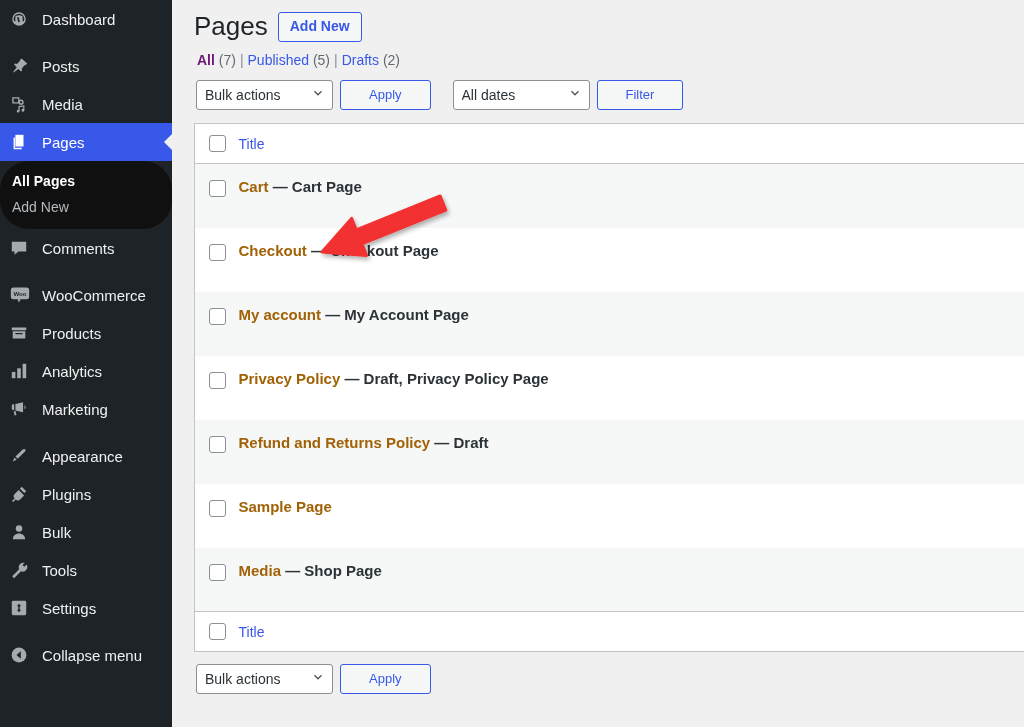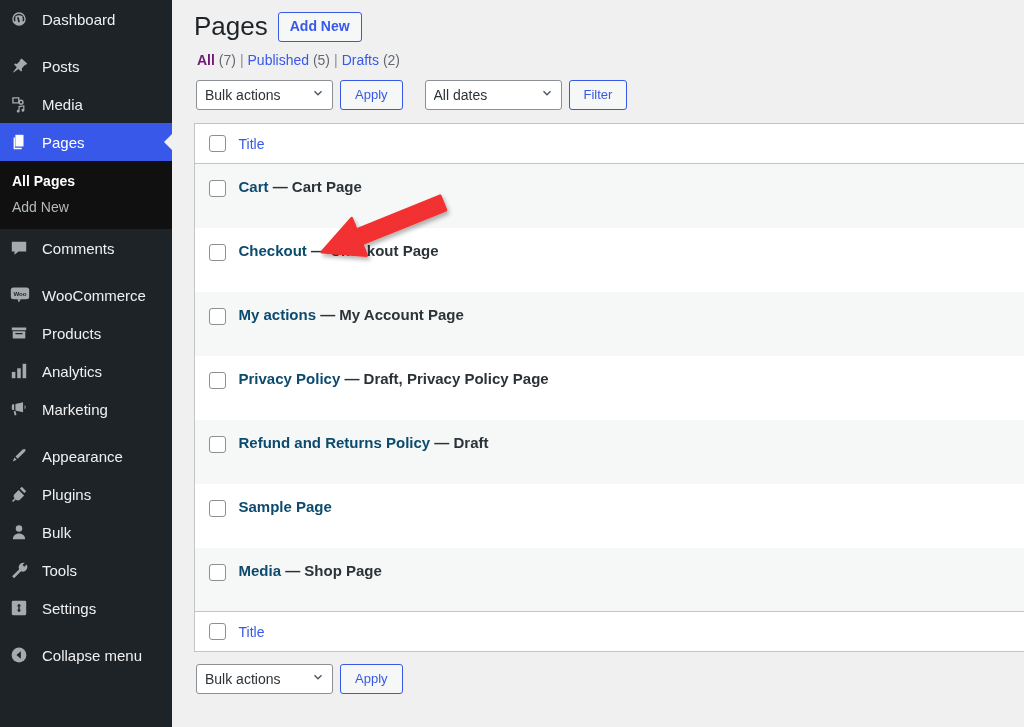--- a/index.html
+++ b/index.html
@@ -56,20 +56,21 @@
     border-top: 9px solid transparent;
     border-bottom: 9px solid transparent;
     border-right: 9px solid #f0f0f1;
   }
 
   .menu-gap { height: 9px; }
 
   .submenu {
     background: #101010;
     padding: 7px 0 9px 0;
+    border-radius: 29px;
   }
   .submenu-item {
     padding: 5px 0 5px 12px;
     font-size: 14px;
     color: #b4b9be;
     cursor: pointer;
     white-space: nowrap;
   }
   .submenu-item.current { color: #fff; font-weight: bold; }
 
@@ -146,21 +147,21 @@
     pointer-events: none;
     color: #50575e;
   }
   .wp-button {
     border: 1px solid #3858e9;
     color: #3858e9;
     background: #f6f7f7;
     border-radius: 3px;
     font-size: 13px;
     height: 30px;
-    padding: 0 14px;
+    padding: 0 28px;
     cursor: pointer;
     font-family: "Liberation Sans", sans-serif;
     line-height: 28px;
   }
 
   
   .wp-list-table {
     background: #fff;
     border: 1px solid #c3c4c7;
     border-right: none;
@@ -186,21 +187,21 @@
 
   .wp-list-table tbody tr { height: 64px; }
   .wp-list-table tbody tr.alt { background: #f6f7f7; }
   .wp-list-table tbody td {
     padding: 0;
     vertical-align: top;
     padding-top: 14px;
   }
   .wp-list-table tbody td.col-cb { padding-top: 16px; }
   .row-title {
-    color: #0c4a6e;
+    color: #a16207;
     font-weight: bold;
     font-size: 15px;
     text-decoration: none;
     cursor: pointer;
   }
   .post-state {
     color: #2c3338;
     font-weight: bold;
     font-size: 15px;
   }
@@ -417,21 +418,21 @@
           <tr class="alt">
             <td class="col-cb"><span class="wp-cb"></span></td>
             <td class="col-title"><a href="#" class="row-title">Cart</a><span class="post-state"> — Cart Page</span></td>
           </tr>
           <tr class="">
             <td class="col-cb"><span class="wp-cb"></span></td>
             <td class="col-title"><a href="#" class="row-title">Checkout</a><span class="post-state"> — Checkout Page</span></td>
           </tr>
           <tr class="alt">
             <td class="col-cb"><span class="wp-cb"></span></td>
-            <td class="col-title"><a href="#" class="row-title">My actions</a><span class="post-state"> — My Account Page</span></td>
+            <td class="col-title"><a href="#" class="row-title">My account</a><span class="post-state"> — My Account Page</span></td>
           </tr>
           <tr class="">
             <td class="col-cb"><span class="wp-cb"></span></td>
             <td class="col-title"><a href="#" class="row-title">Privacy Policy</a><span class="post-state"> — Draft, Privacy Policy Page</span></td>
           </tr>
           <tr class="alt">
             <td class="col-cb"><span class="wp-cb"></span></td>
             <td class="col-title"><a href="#" class="row-title">Refund and Returns Policy</a><span class="post-state"> — Draft</span></td>
           </tr>
           <tr class="">

